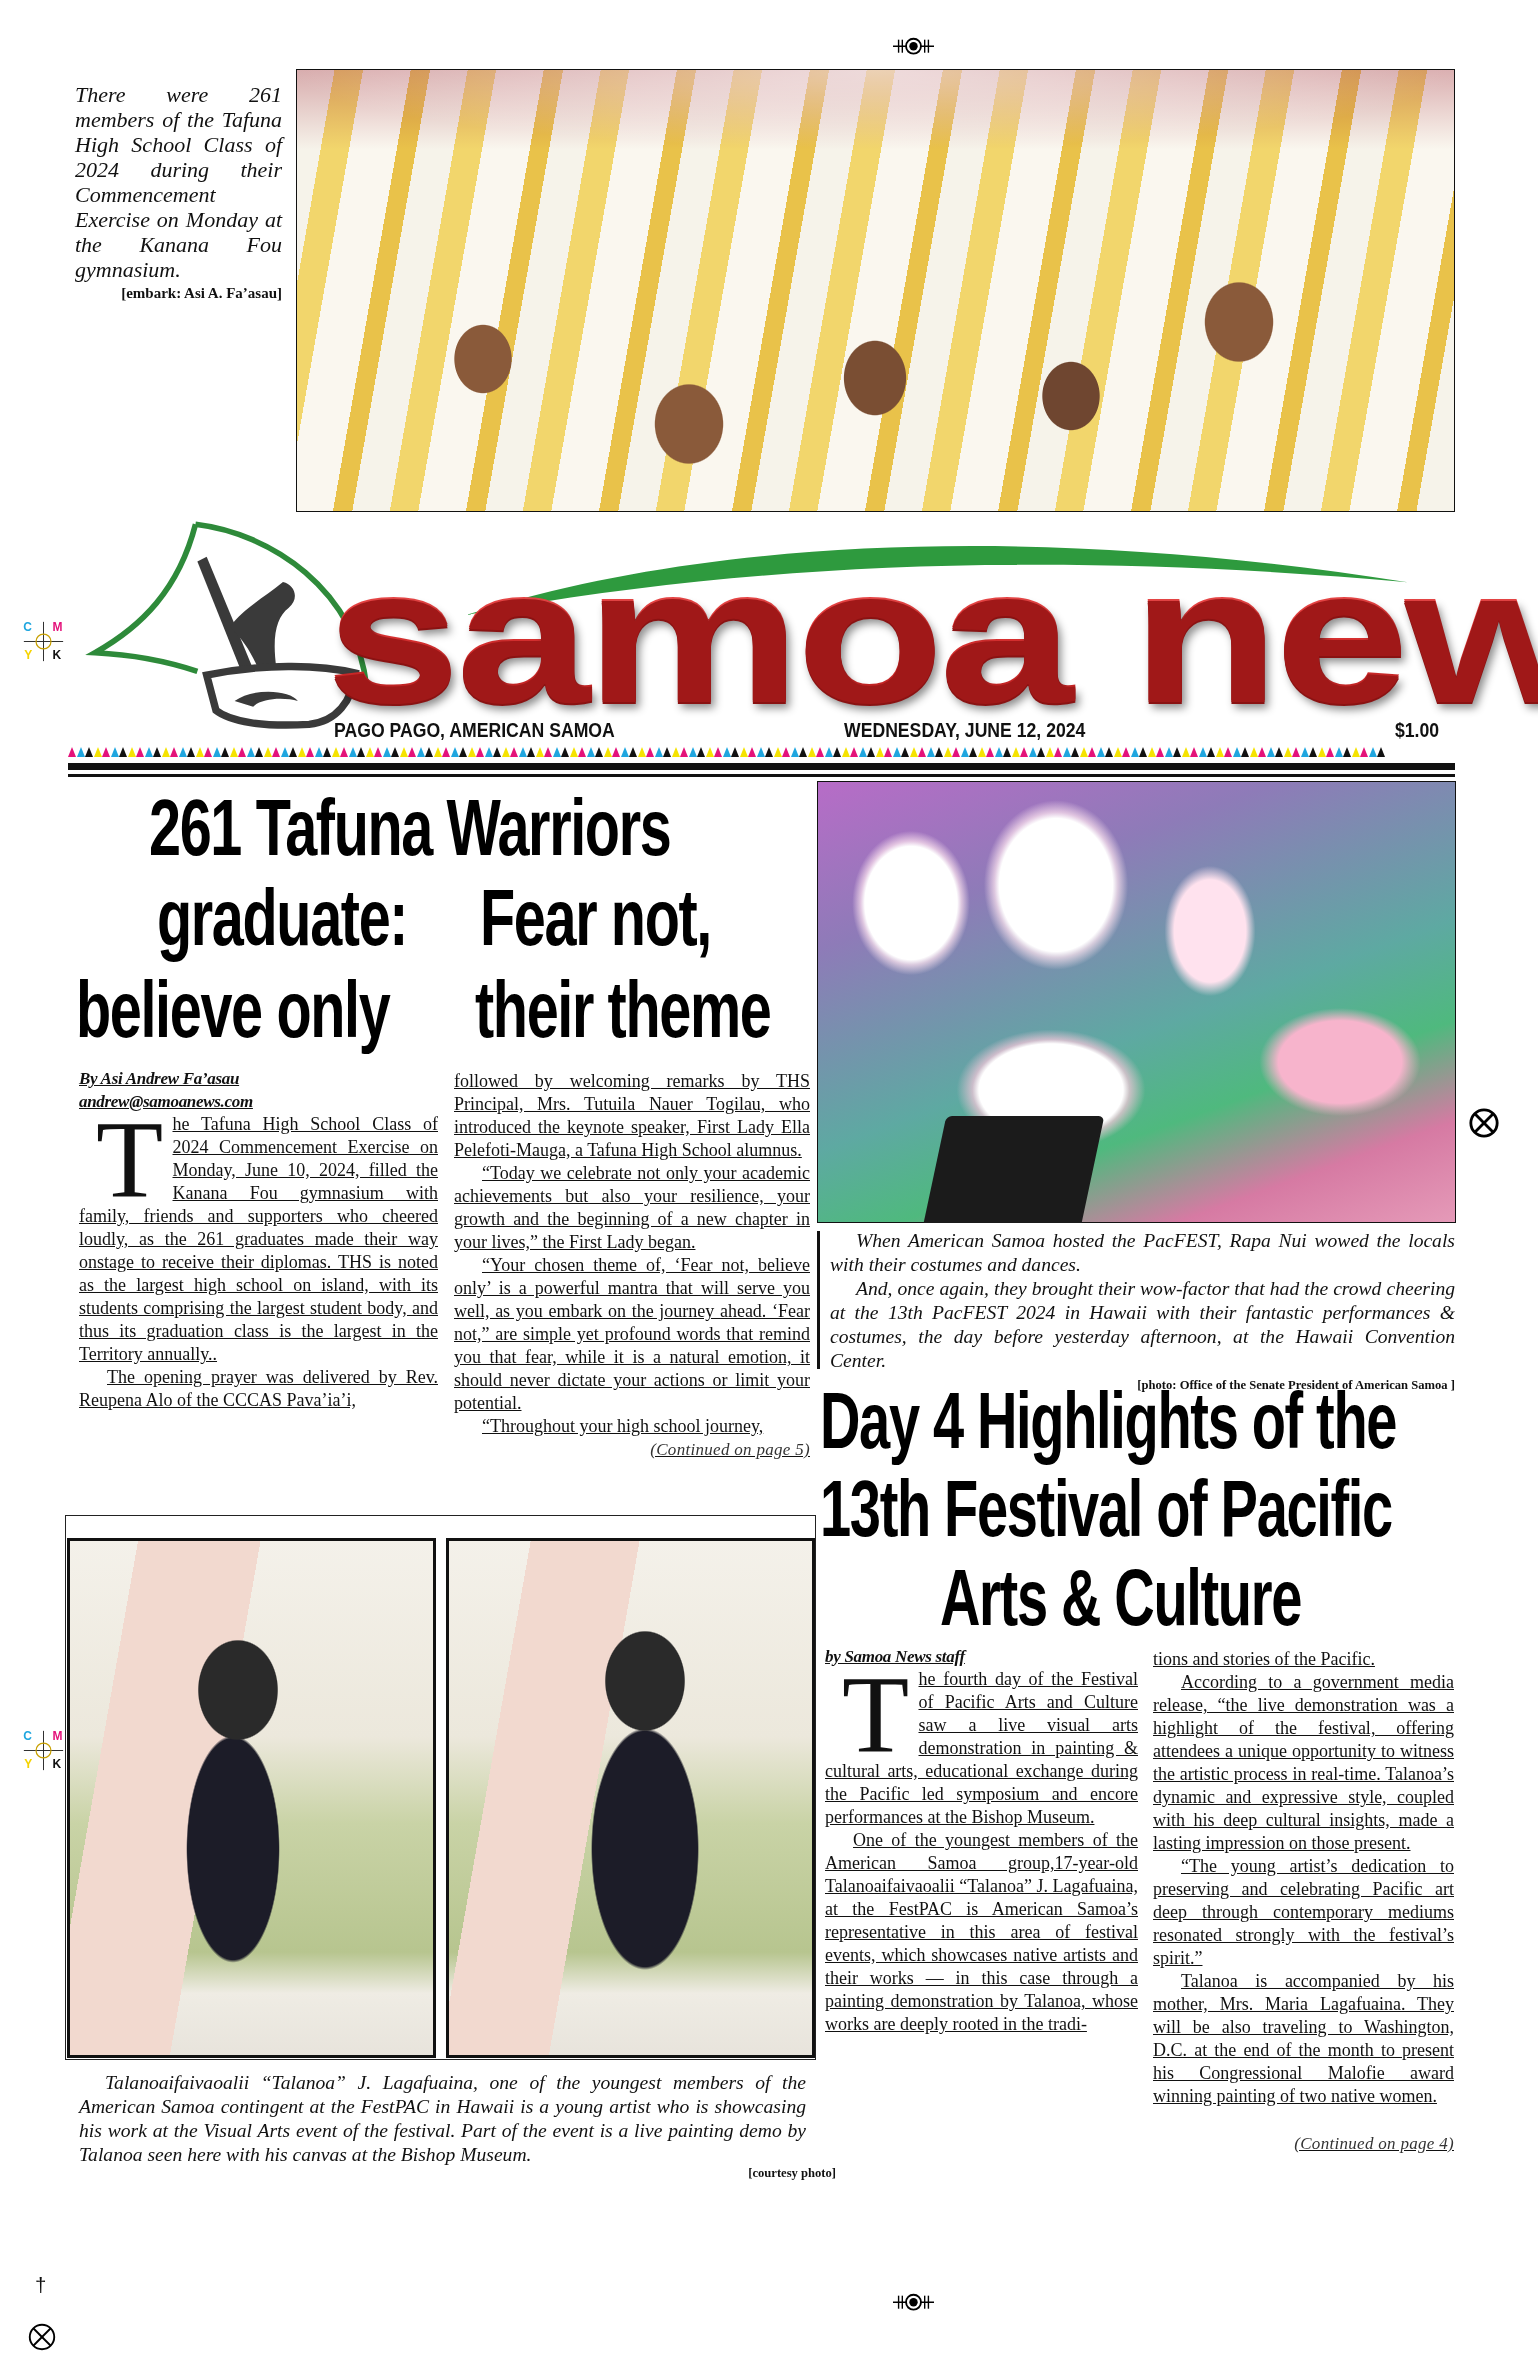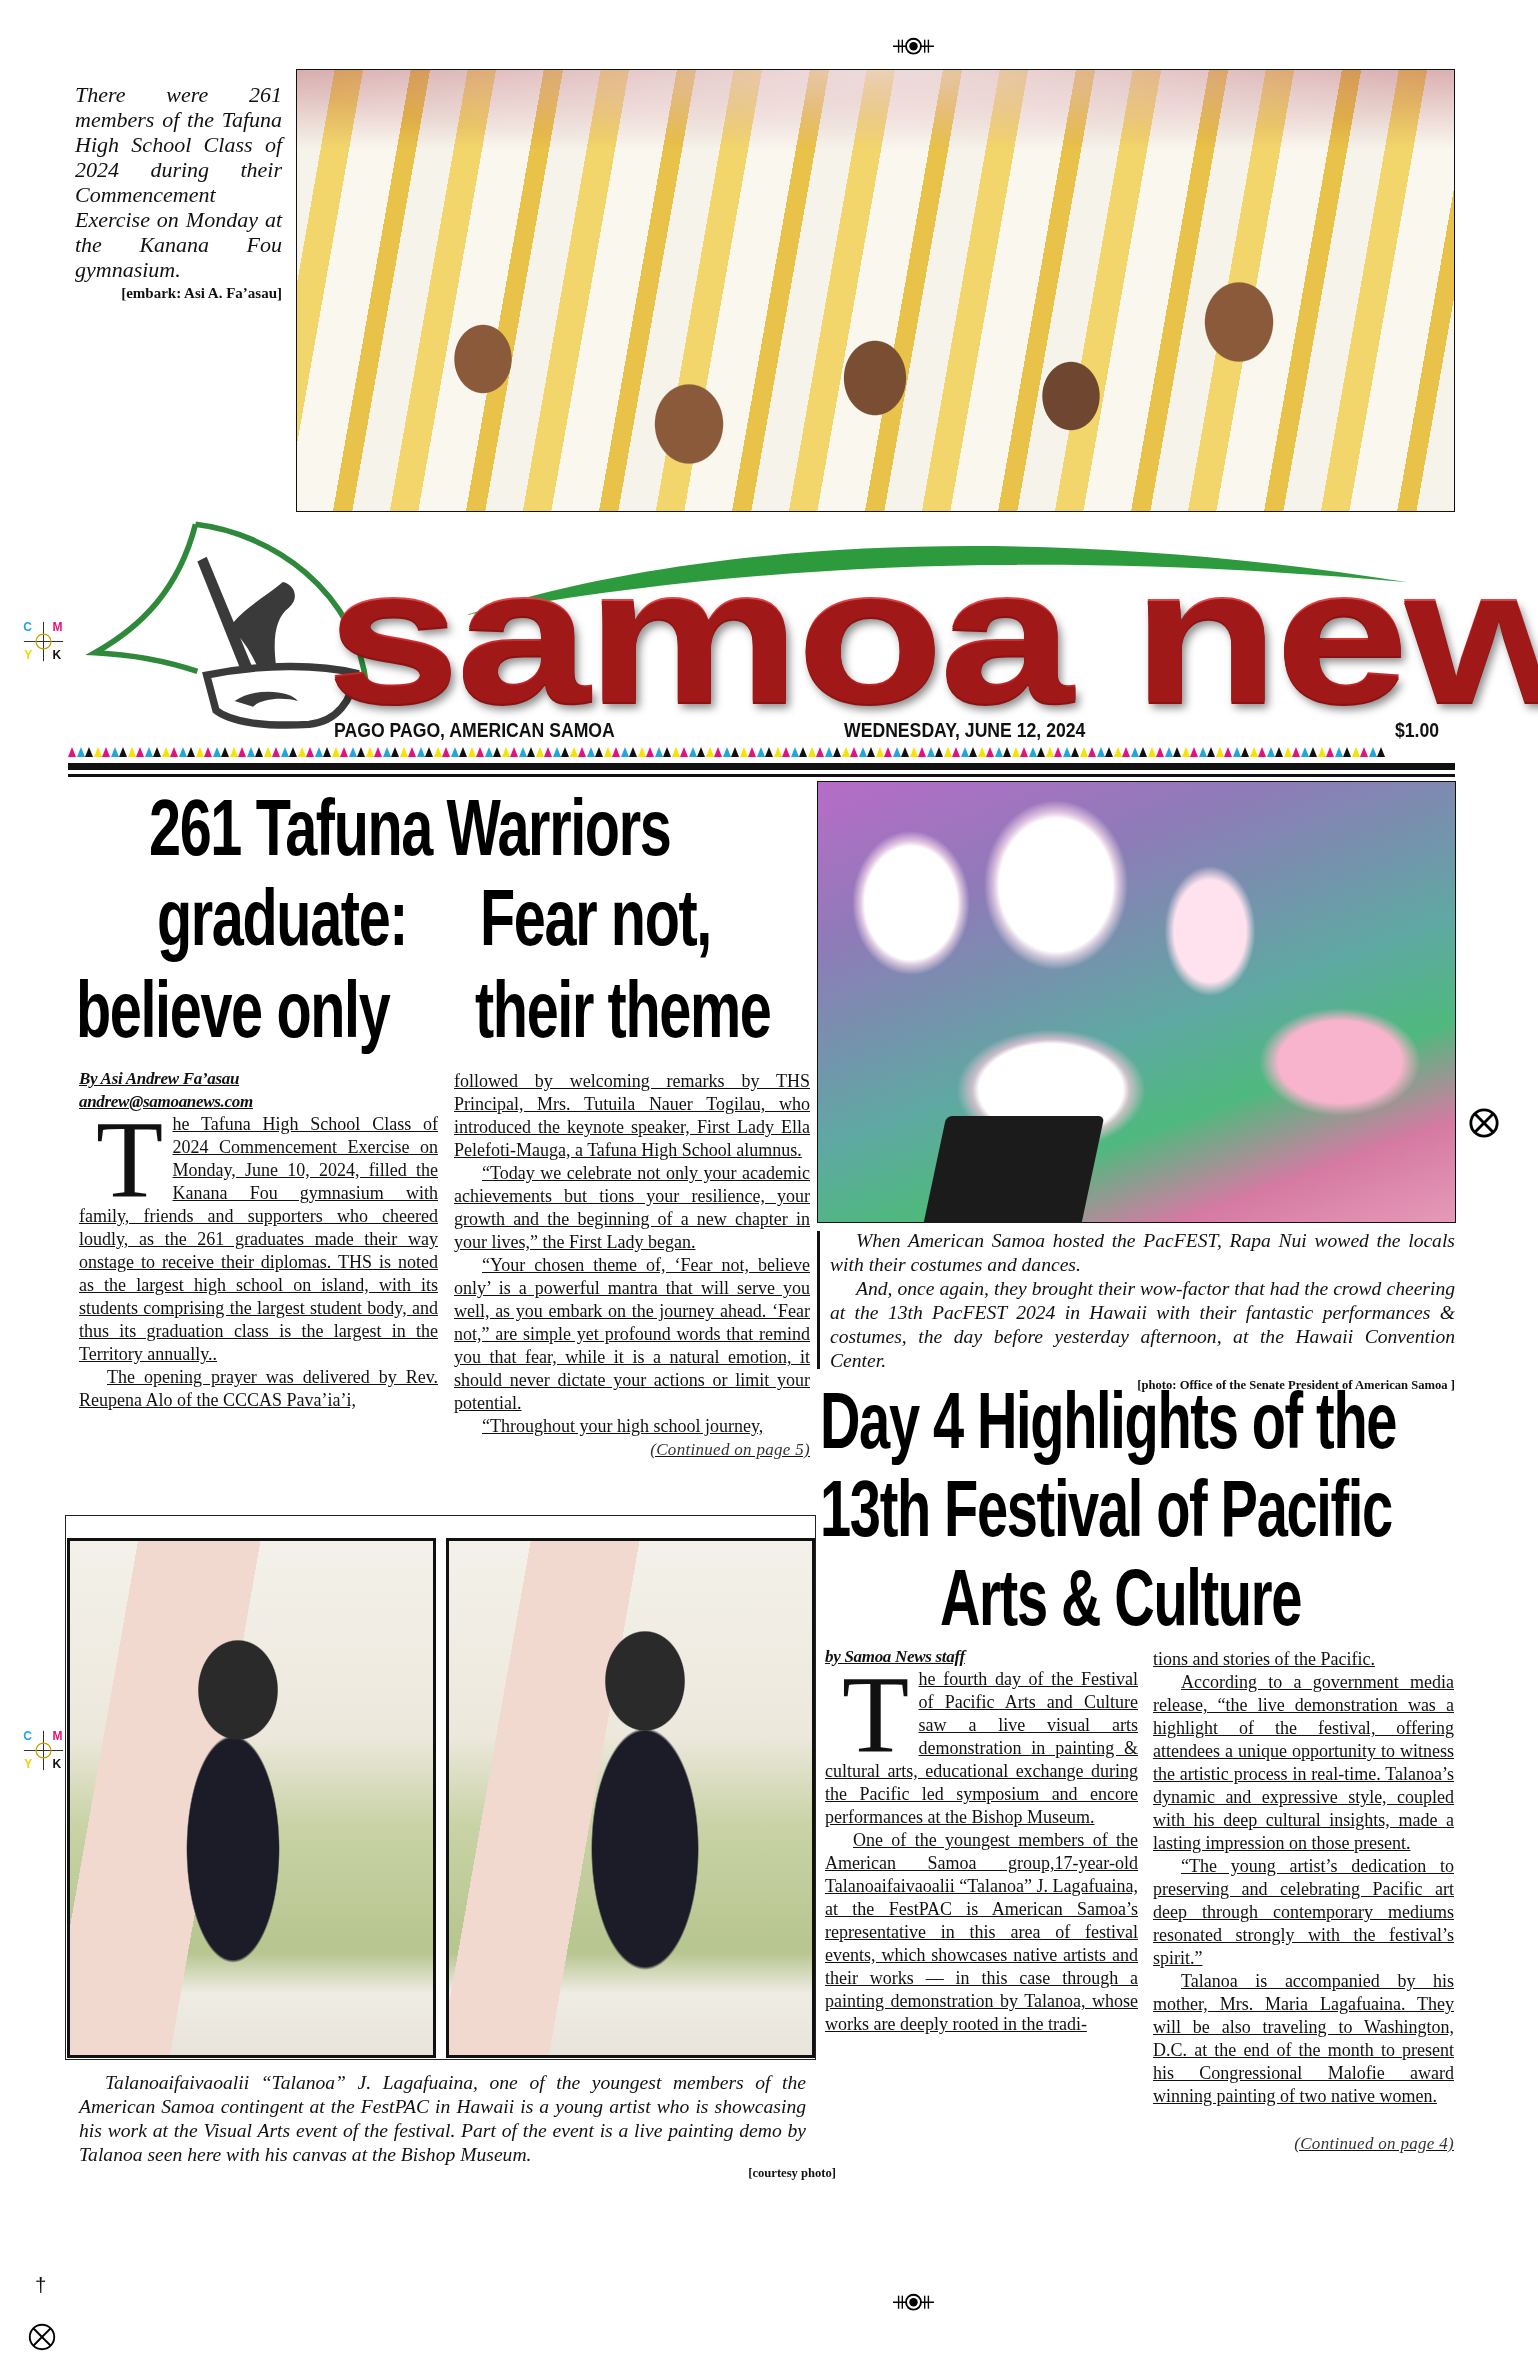--- a/index.html
+++ b/index.html
@@ -335,21 +335,21 @@
 
 <div class="abs col" style="left:79px; top:1067px; width:359px;">
   <div class="byline">By Asi Andrew Fa’asau</div>
   <div class="byline">andrew@samoanews.com</div>
   <span class="dropcap">T</span>
   <p class="first">he Tafuna High School Class of 2024 Commencement Exercise on Monday, June 10, 2024, filled the Kanana Fou gymnasium with family, friends and supporters who cheered loudly, as the 261 graduates made their way onstage to receive their diplomas. THS is noted as the largest high school on island, with its students comprising the largest student body, and thus its graduation class is the largest in the Territory annually..</p>
   <p>The opening prayer was delivered by Rev. Reupena Alo of the CCCAS Pava’ia’i,</p>
 </div>
 <div class="abs col" style="left:454px; top:1070px; width:356px;">
   <p class="first">followed by welcoming remarks by THS Principal, Mrs. Tutuila Nauer Togilau, who introduced the keynote speaker, First Lady Ella Pelefoti-Mauga, a Tafuna High School alumnus.</p>
-  <p>“Today we celebrate not only your academic achievements but tions your resilience, your growth and the beginning of a new chapter in your lives,” the First Lady began.</p>
+  <p>“Today we celebrate not only your academic achievements but also your resilience, your growth and the beginning of a new chapter in your lives,” the First Lady began.</p>
   <p>“Your chosen theme of, ‘Fear not, believe only’ is a powerful mantra that will serve you well, as you embark on the journey ahead. ‘Fear not,” are simple yet profound words that remind you that fear, while it is a natural emotion, it should never dictate your actions or limit your potential.</p>
   <p>“Throughout your high school journey,</p>
   <div class="cont">(Continued on page 5)</div>
 </div>
 
 <div class="abs photo dance-photo"></div>
 <div class="abs speaker"></div>
 <div class="abs vrule" style="left:817px; top:1231px; height:138px;"></div>
 <div class="abs caption" style="left:830px; top:1229px; width:625px;">
   <p>When American Samoa hosted the PacFEST, Rapa Nui wowed the locals with their costumes and dances.</p>

